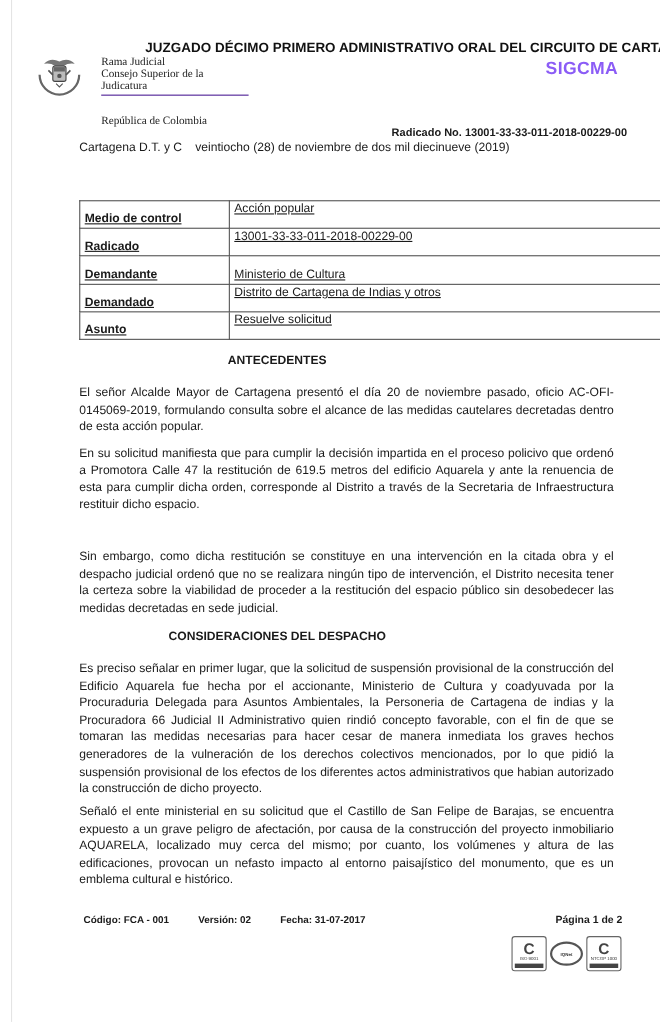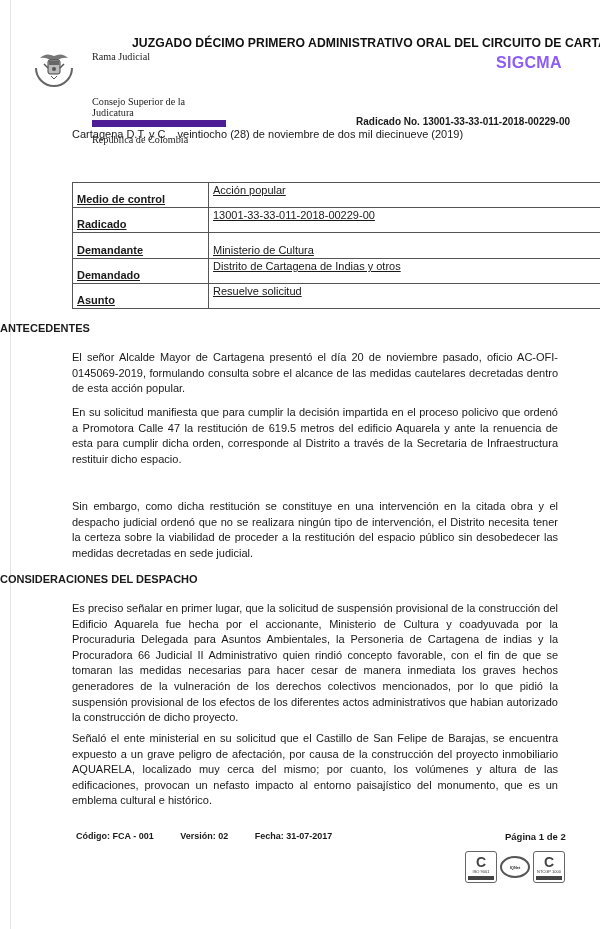--- a/index.html
+++ b/index.html
@@ -8,32 +8,32 @@
       font-family: "Liberation Sans", sans-serif; color: #1a1a1a;
     }
     .left-edge { position: absolute; left: 10px; top: 0; width: 1px; height: 929px; background: #e4e4e4; }
     .header-title {
       position: absolute; left: 132px; top: 36px; font-weight: bold; font-size: 12.2px;
       letter-spacing: 0.05px; white-space: nowrap; color: #111;
     }
     .sigcma { position: absolute; left: 496px; top: 54px; font-size: 16px; font-weight: bold; color: #8b5cf6; letter-spacing: 0.3px; }
     .logo { position: absolute; left: 30px; top: 44px; width: 48px; height: 46px; }
     .rama { position: absolute; left: 92px; top: 51px; font-family: "Liberation Serif", serif; font-size: 10.2px; line-height: 11px; color: #222; }
-    .rama .line2 { border-bottom: 7px solid #4c1d95; padding-bottom: 2px; width: 134px; margin-top: 34px; }
-    .rama .line3 { margin-top: 7px; }
+    .rama .line2 { border-bottom: 1px solid #4c1d95; padding-bottom: 2px; width: 134px; }
+    .rama .line3 { margin-top: 18px; }
     .radicado-top { position: absolute; left: 356px; top: 116px; font-size: 10px; font-weight: bold; white-space: nowrap; }
     .date-line { position: absolute; left: 72px; top: 128px; font-size: 11px; white-space: nowrap; }
     .date-line .sp { display: inline-block; width: 12px; }
     table.info {
       position: absolute; left: 72px; top: 182px; width: 556px; border-collapse: collapse; font-size: 11px; text-decoration: underline;
     }
     table.info td { border: 1px solid #555; height: 22px; padding: 0 4px; vertical-align: top; }
     table.info td.lbl { width: 127px; font-weight: bold; vertical-align: bottom; padding-bottom: 2px; }
     table.info td.val { padding-top: 1px; margin-left: 24px; }
-    .section-title { position: absolute; left: 0; width: 504px; text-align: left; font-weight: bold; font-size: 11px; }
+    .section-title { position: absolute; left: 0; width: 504px; text-align: center; font-weight: bold; font-size: 11px; }
     .para {
       position: absolute; left: 72px; width: 486px; font-size: 11px; line-height: 15.6px; text-align: justify;
     }
     .footer { position: absolute; top: 831px; left: 76px; font-size: 9px; font-weight: bold; white-space: nowrap; }
     .footer span { margin-right: 24px; }
     .page-num { position: absolute; top: 831px; left: 505px; font-size: 9.5px; font-weight: bold; }
     .cert-logos { position: absolute; left: 465px; top: 851px; display: flex; gap: 3px; align-items: center; }
     .cert { width: 30px; height: 30px; border: 1px solid #666; border-radius: 3px; display: flex; flex-direction: column; align-items: center; justify-content: center; font-size: 4px; color: #333; }
     .cert .c { font-size: 14px; font-weight: bold; line-height: 14px; color: #444; }
     .cert .bar { width: 26px; height: 4px; background: #444; margin-top: 2px; }

